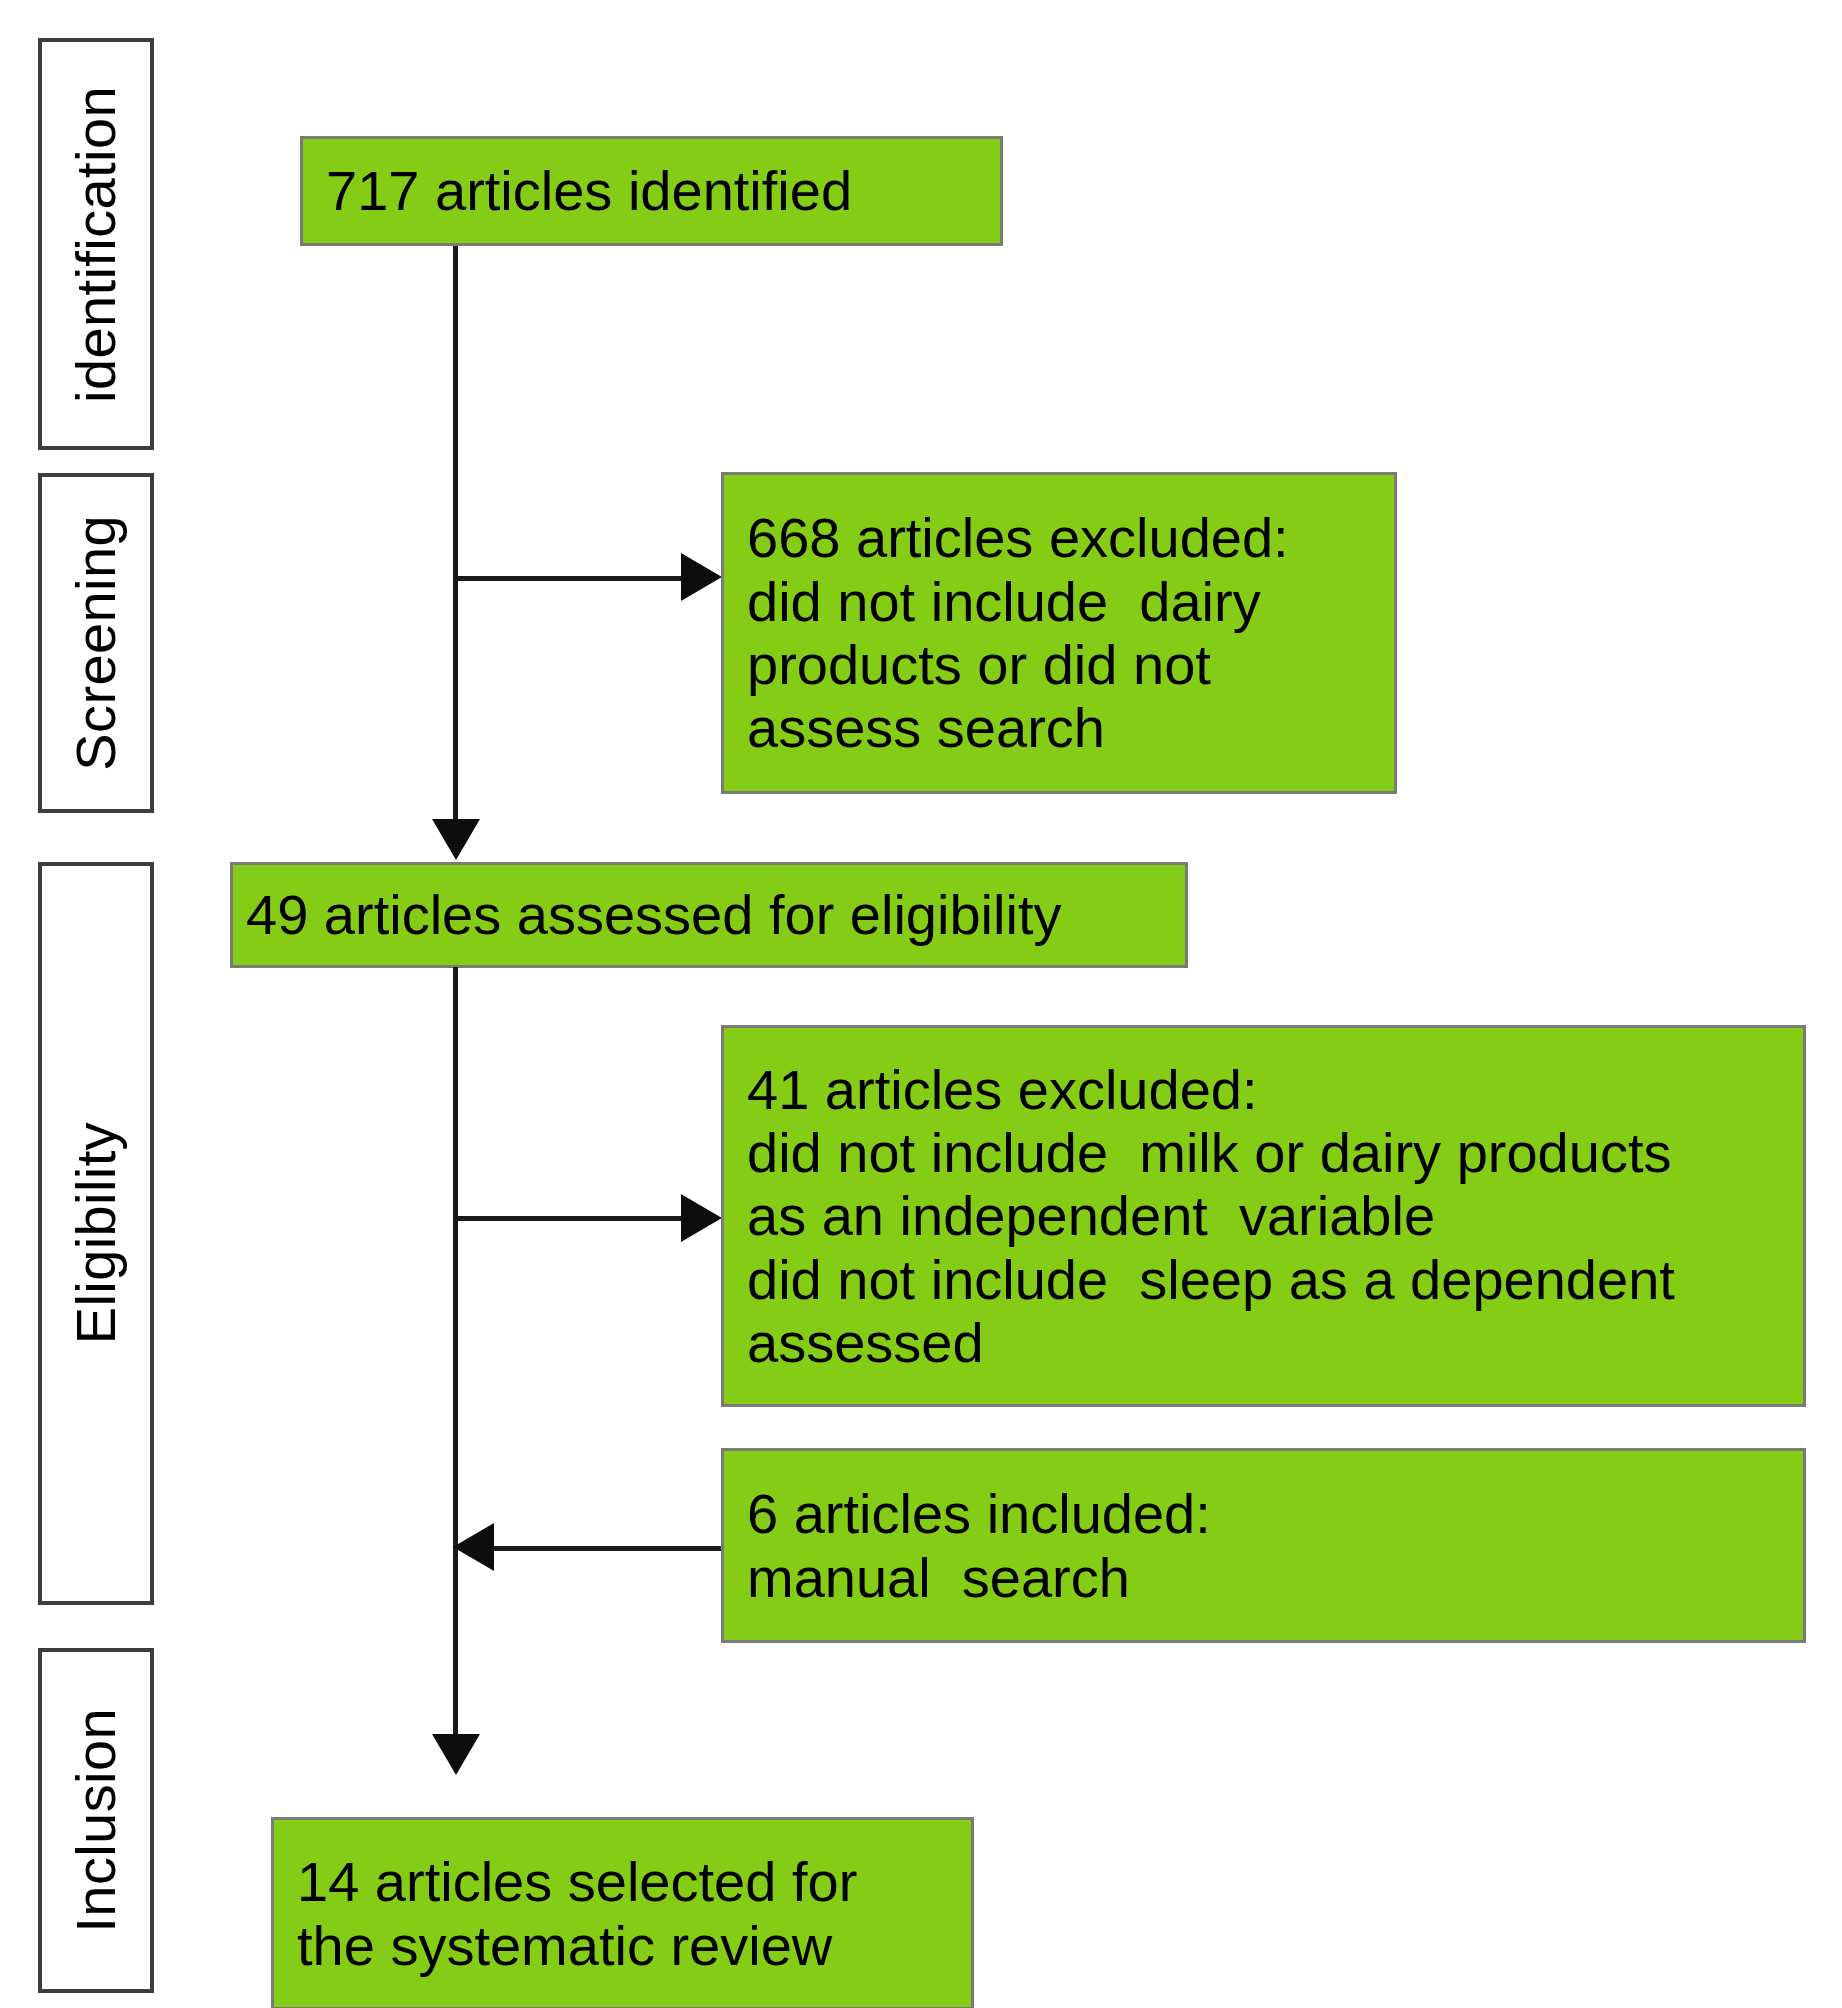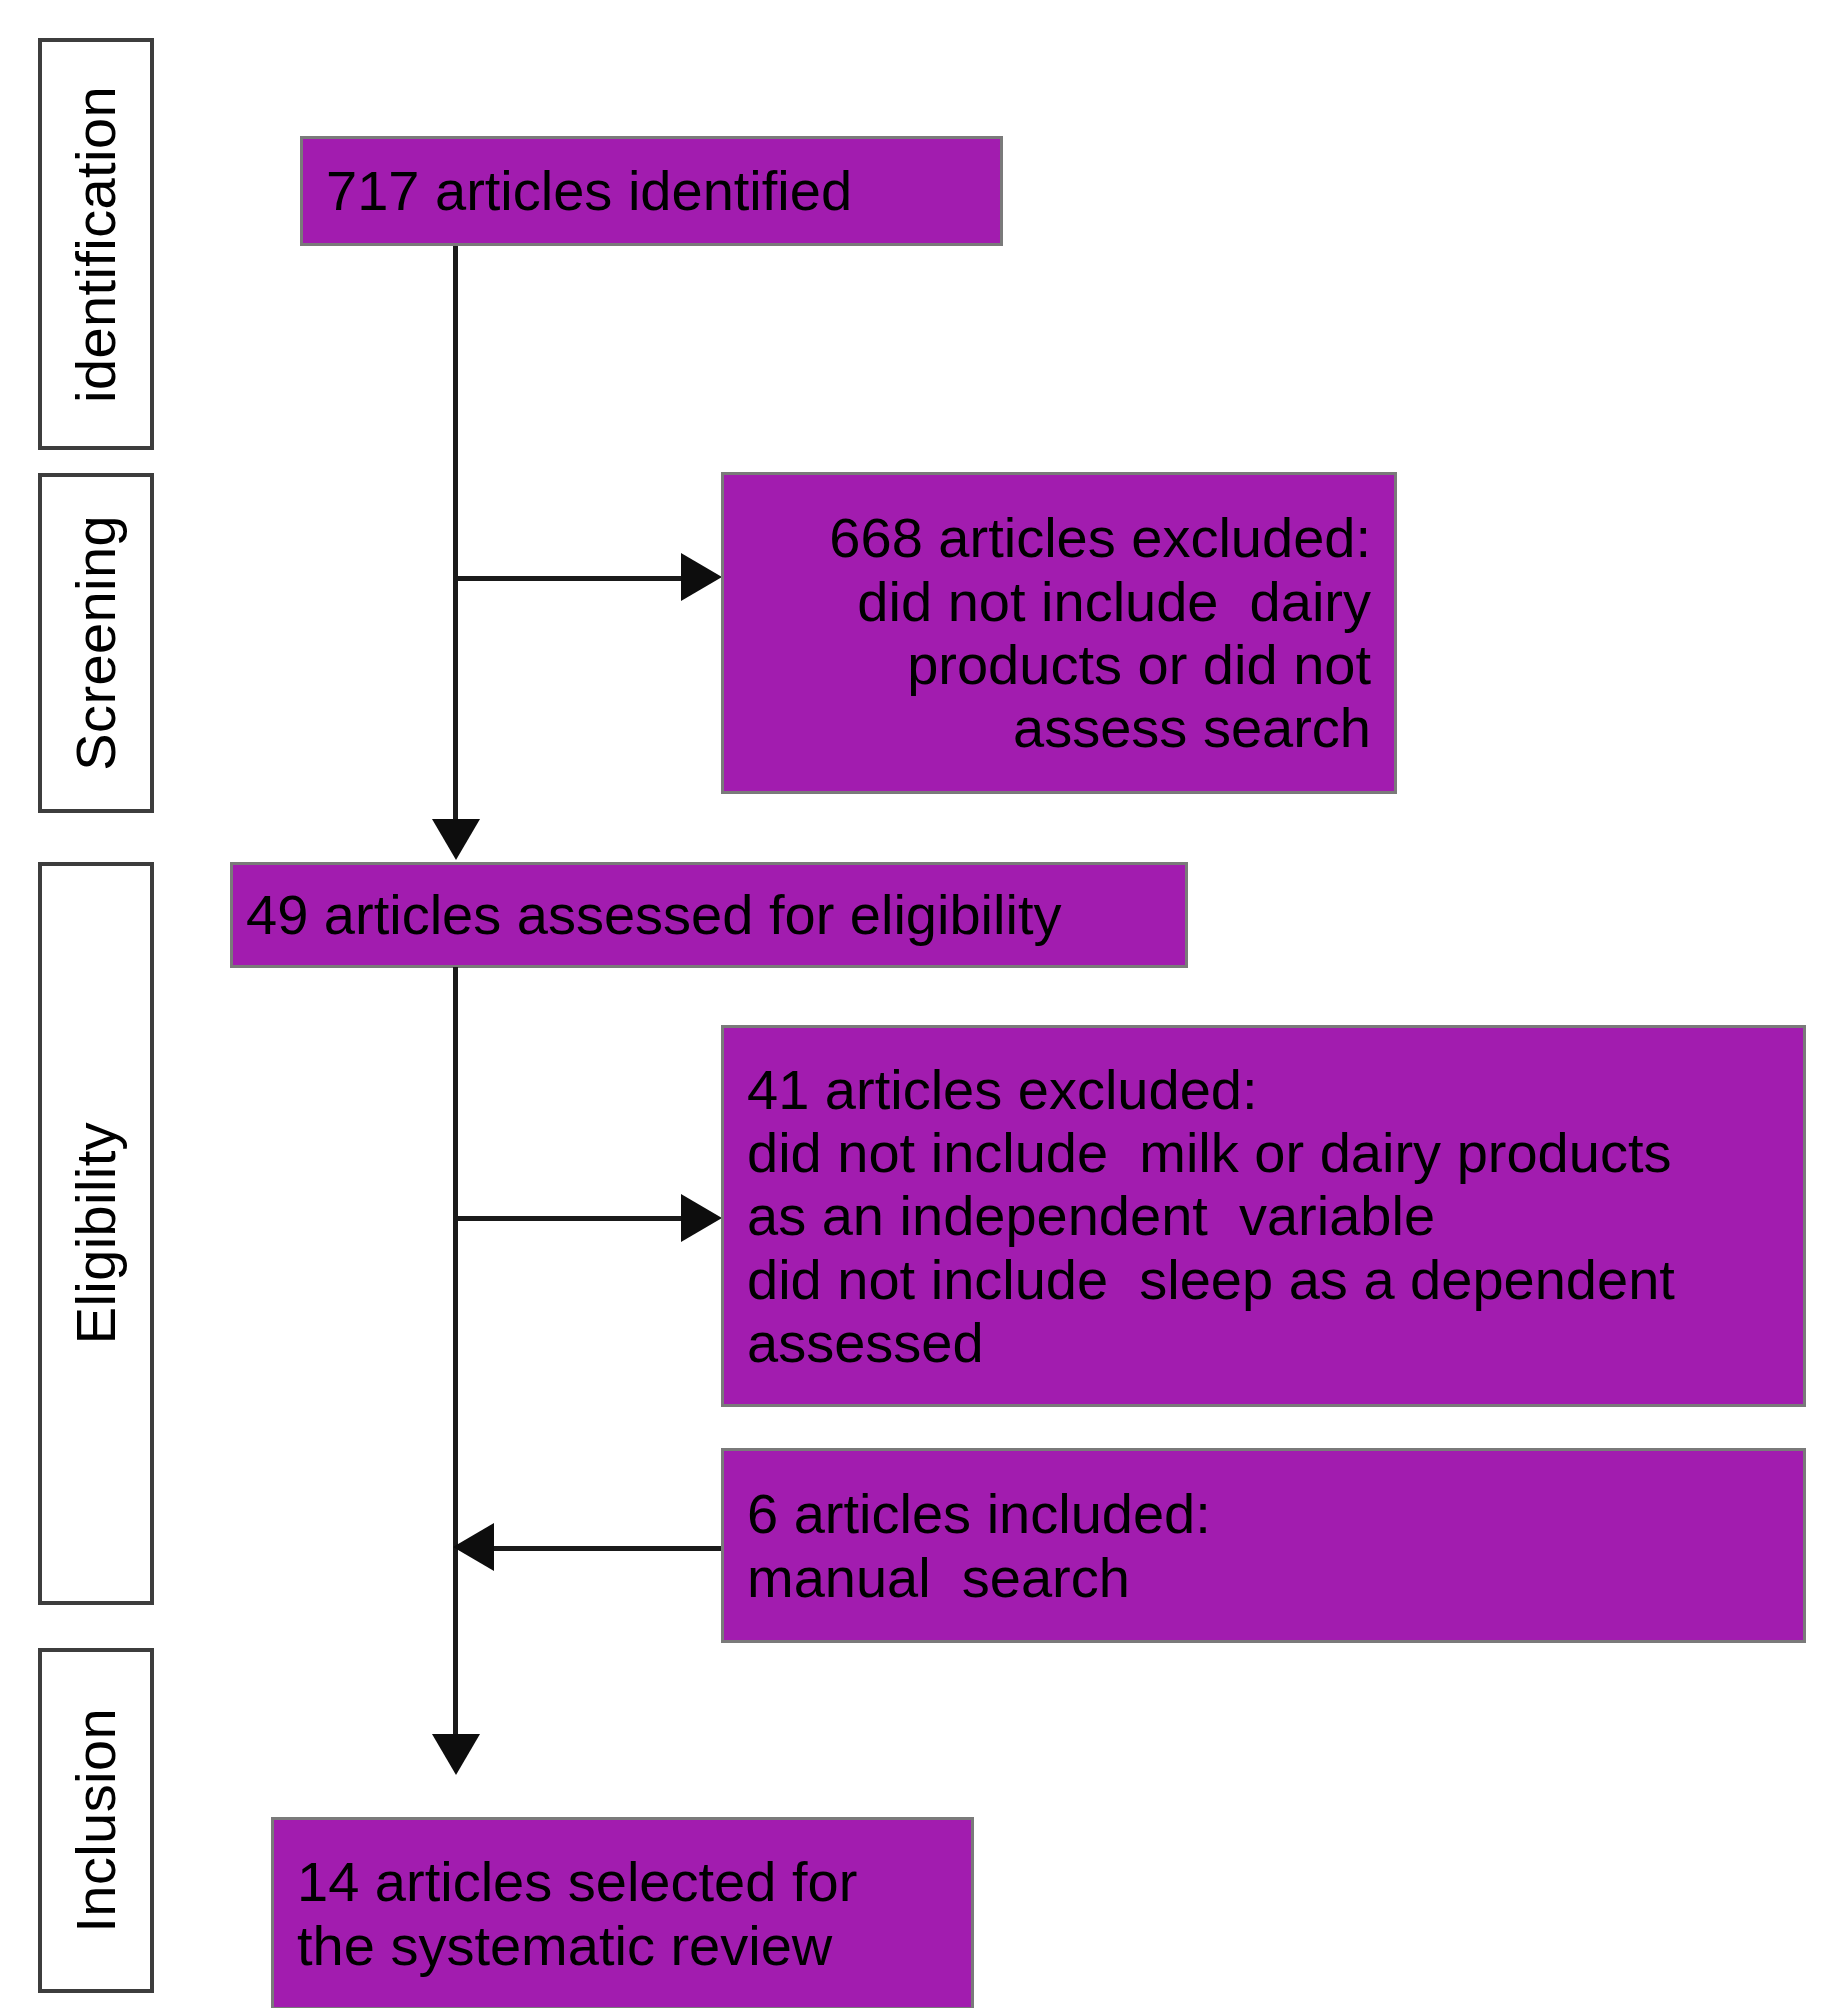--- a/index.html
+++ b/index.html
@@ -36,21 +36,21 @@
     line-height: 1;
     color: #000000;
     white-space: nowrap;
     letter-spacing: 0.4px;
   }
 
   
   .node-box {
     position: absolute;
     border: 3.6px solid #7a7a7a;
-    background: #a21caf;
+    background: #84cc16;
     box-sizing: border-box;
     padding: 12.5px 23px;
     display: flex;
     flex-direction: column;
     justify-content: center;
   }
   .node-line {
     font-size: 56px;
     line-height: 1.13;
     color: #000000;
@@ -120,21 +120,21 @@
   <div class="node-box single" style="left:300px; top:136px; width:703px; height:110px;">
     <div class="node-line">717 articles identified</div>
   </div>
 
   <div class="vline" style="left:453px; top:246px; height:580px;"></div>
   <div class="arrow-down" style="left:432px; top:819px;"></div>
 
   <div class="hline" style="left:453px; top:576px; width:231px;"></div>
   <div class="arrow-right" style="left:681px; top:553px;"></div>
 
-  <div class="node-box" style="left:721px; top:472px; width:676px; height:322px;text-align:right;">
+  <div class="node-box" style="left:721px; top:472px; width:676px; height:322px;">
     <div class="node-line">668 articles excluded:</div>
     <div class="node-line">did not include  dairy</div>
     <div class="node-line">products or did not</div>
     <div class="node-line">assess search</div>
   </div>
 
   <div class="node-box single" style="left:230px; top:862px; width:958px; height:106px;padding-left:13px;">
     <div class="node-line">49 articles assessed for eligibility</div>
   </div>
 

